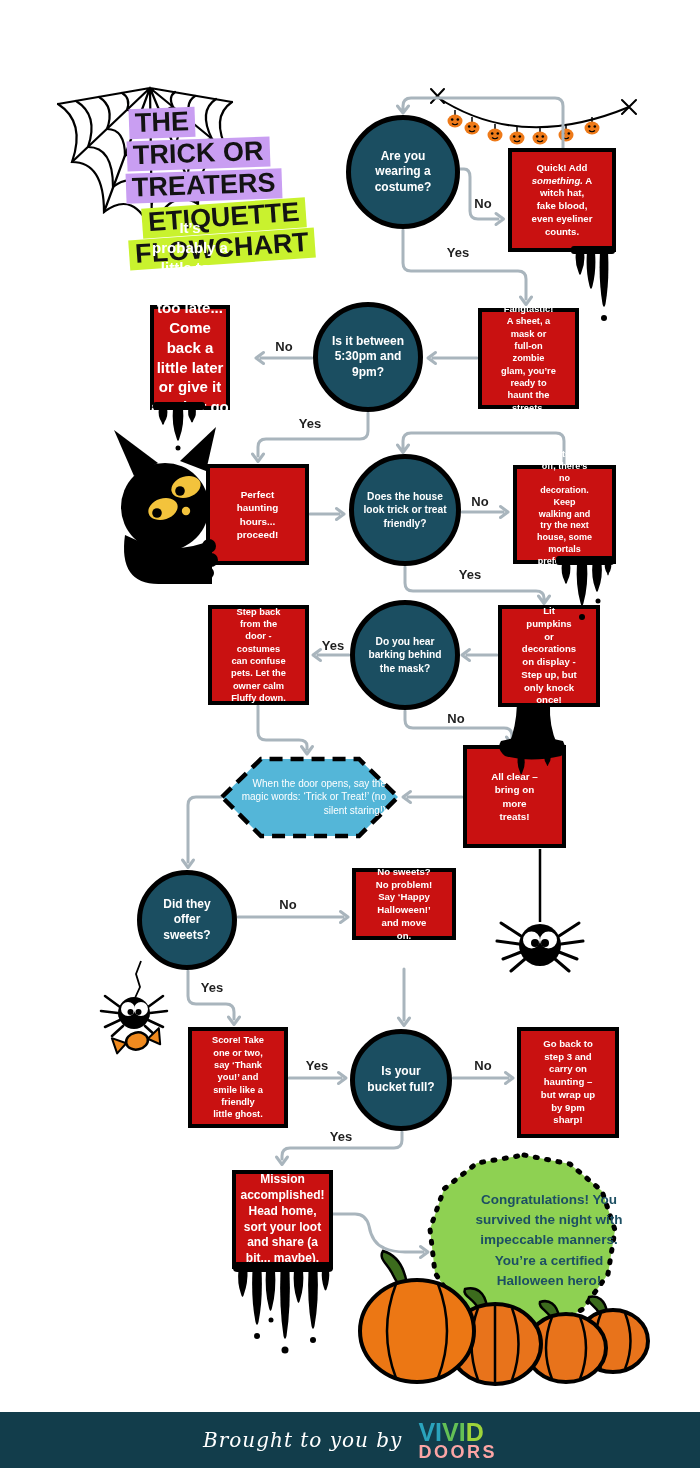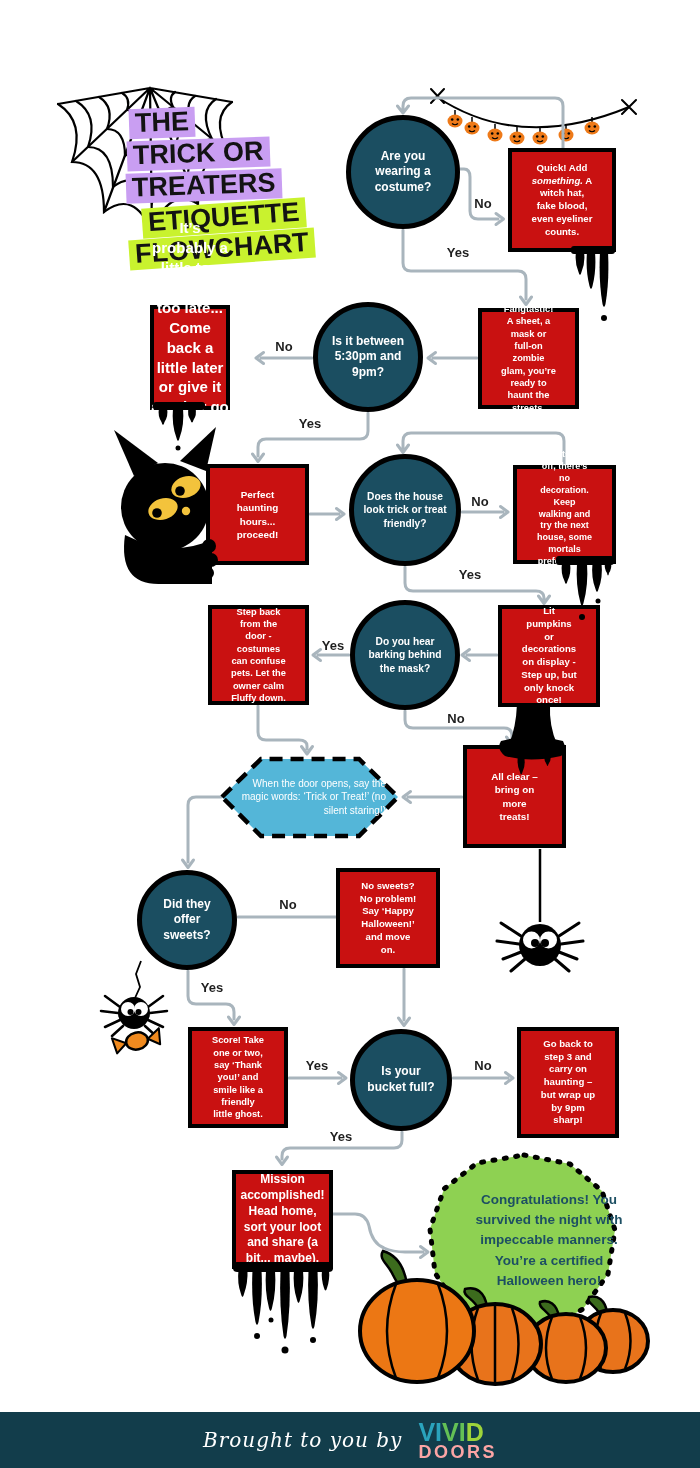--- a/index.html
+++ b/index.html
@@ -126,21 +126,21 @@
   <div class="node rbox" style="left:508px;top:148px;width:108px;height:104px">
     <span><span>Quick! Add</span> <i>something.</i> <span>A witch hat, fake blood, even eyeliner counts.</span></span>
   </div>
   <div class="node rbox" style="left:150px;top:305px;width:80px;height:105px;font-size:15px">It’s probably a little too early or too late... Come back a little later or give it another go tomorrow (if that’s acceptable locally).</div>
   <div class="node rbox" style="left:478px;top:308px;width:101px;height:101px;font-size:9.3px">Fangtastic! A sheet, a mask or full-on zombie glam, you’re ready to haunt the streets.</div>
   <div class="node rbox" style="left:206px;top:464px;width:103px;height:101px;font-size:9.9px">Perfect haunting hours... proceed!</div>
   <div class="node rbox" style="left:513px;top:465px;width:103px;height:99px;font-size:9px">Lights are off, there’s no decoration. Keep walking and try the next house, some mortals prefer peace and quiet.</div>
   <div class="node rbox" style="left:208px;top:605px;width:101px;height:100px;font-size:9.3px">Step back from the door - costumes can confuse pets. Let the owner calm Fluffy down.</div>
   <div class="node rbox" style="left:498px;top:605px;width:102px;height:102px;font-size:9.6px">Lit pumpkins or decorations on display - Step up, but only knock once!</div>
   <div class="node rbox" style="left:463px;top:745px;width:103px;height:103px;font-size:9.9px">All clear – bring on more treats!</div>
-  <div class="node rbox" style="left:336px;top:868px;width:104px;height:100px;font-size:9.6px">No sweets? No problem! Say ‘Happy Halloween!’ and move on.</div>
+  <div class="node rbox" style="left:352px;top:868px;width:104px;height:72px;font-size:9.6px">No sweets? No problem! Say ‘Happy Halloween!’ and move on.</div>
   <div class="node rbox" style="left:188px;top:1027px;width:100px;height:101px;font-size:9.3px">Score! Take one or two, say ‘Thank you!’ and smile like a friendly little ghost.</div>
   <div class="node rbox" style="left:517px;top:1027px;width:102px;height:111px;font-size:9.6px">Go back to step 3 and carry on haunting – but wrap up by 9pm sharp!</div>
   <div class="node rbox" style="left:232px;top:1170px;width:101px;height:99px;font-size:12px">Mission accomplished! Head home, sort your loot and share (a bit... maybe).</div>
 
   <div class="hextext" style="left:235px;top:763px;width:151px;height:68px">When the door opens, say the magic words: ‘Trick or Treat!’ (no silent staring!)</div>
   <div class="octtext" style="left:447px;top:1168px;width:156px;height:145px">Congratulations! You survived the night with impeccable manners. You’re a certified Halloween hero!</div>
 
   <div class="lbl" style="left:483px;top:203px">No</div>
   <div class="lbl" style="left:458px;top:252px">Yes</div>
   <div class="lbl" style="left:284px;top:346px">No</div>

